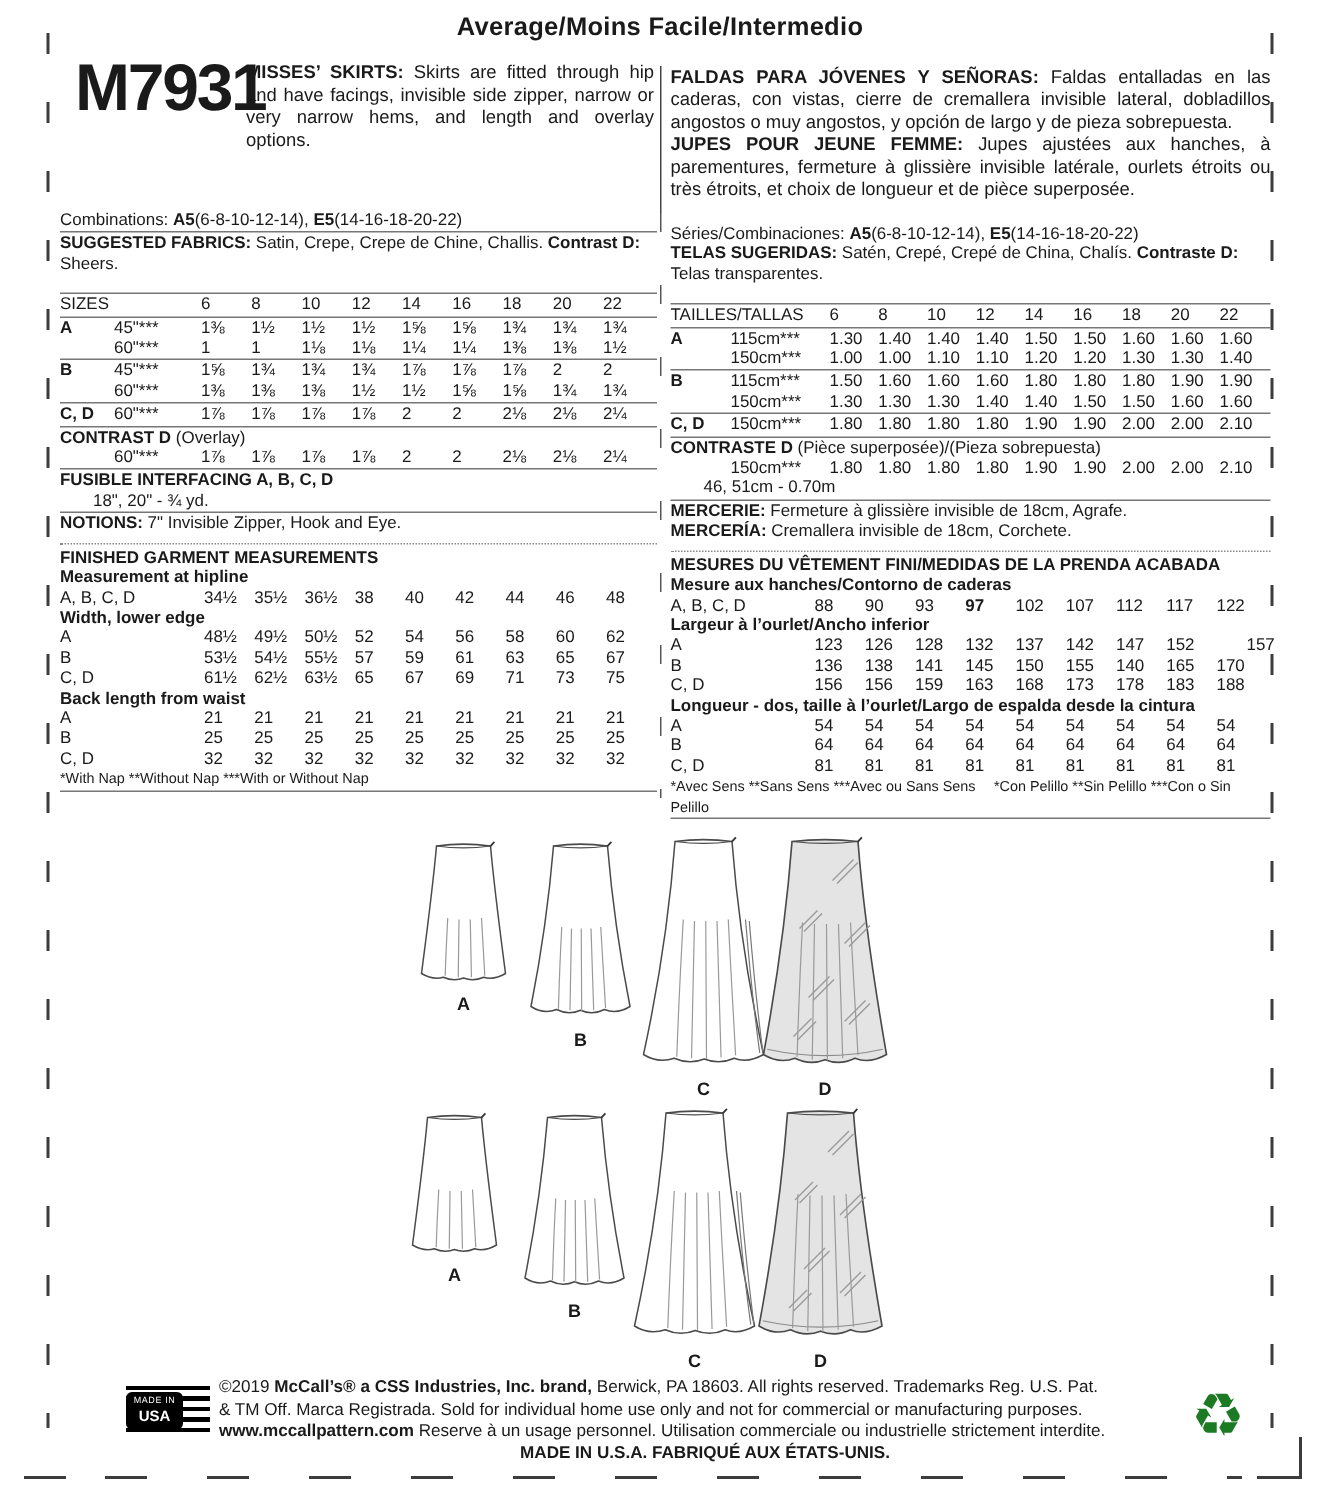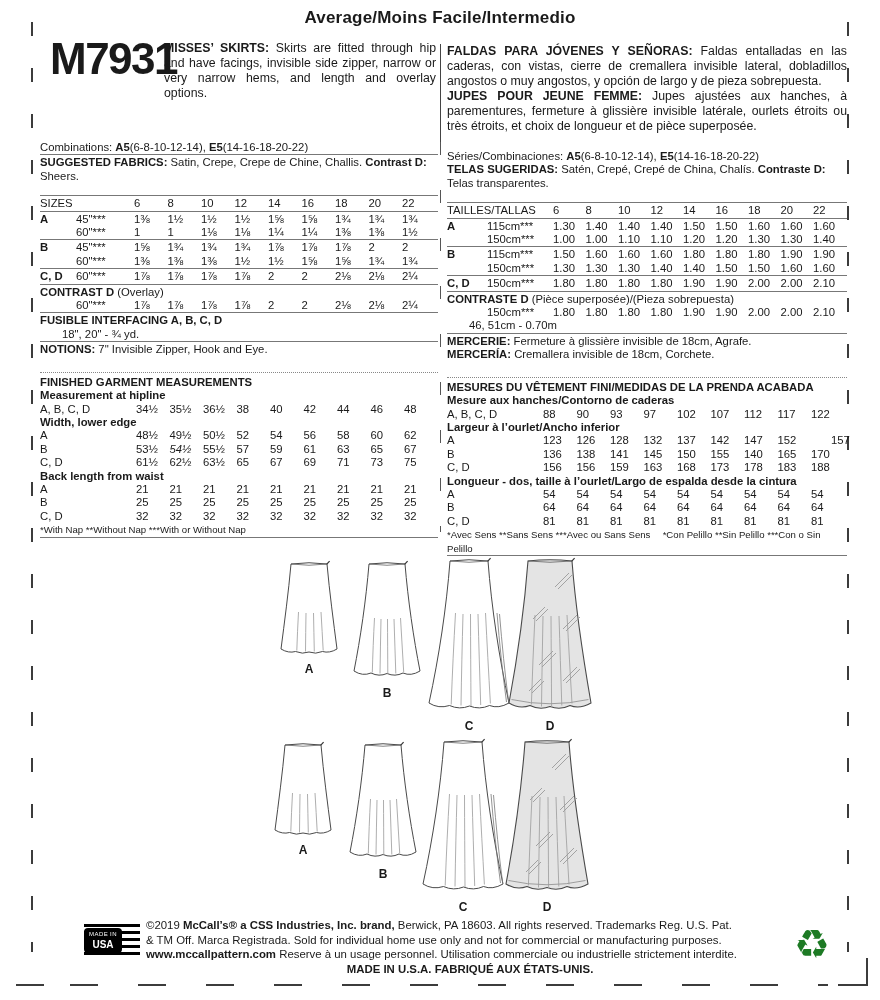--- a/index.html
+++ b/index.html
@@ -29,21 +29,21 @@
   .vdiv-dash{position:absolute;left:440px;top:142px;width:1px;height:390px;
     background:repeating-linear-gradient(to bottom,#555 0 13px,transparent 13px 48px);}
   
   .col{position:absolute;width:400px;font-size:11.3px;line-height:13.4px;}
   #col-left{left:40px;top:141px;width:398px;}
   #col-right{left:447px;top:150px;}
   .tr{display:flex;align-items:baseline;white-space:nowrap;}
   .tr.span{display:block;white-space:normal;}
   .td{flex:0 0 auto;white-space:nowrap;overflow:visible;}
   .rule{border-top:1px solid #777;padding-top:1px;}
-  .rule-dotted{border-top:1px dotted #888;padding-top:3px;margin-top:10px;}
+  .rule-dotted{border-top:1px dotted #888;padding-top:3px;margin-top:0;}
   .small{font-size:9.6px;}
   .indent{padding-left:22px;}
   .t-rule{border-top:1px solid #777;padding-top:1px;}
   .tgap{height:12px;}
   .tgap2{height:5px;}
   
   .fig{position:absolute;display:flex;flex-direction:column;align-items:center;}
   .fig-label{font-size:12px;font-weight:bold;margin-top:2px;}
   .skirt{overflow:visible;}
   
@@ -213,21 +213,21 @@
           <span class="td" style="width: 33.5px;">54</span>
           <span class="td" style="width: 33.5px;">56</span>
           <span class="td" style="width: 33.5px;">58</span>
           <span class="td" style="width: 33.5px;">60</span>
           <span class="td" style="width: 33.5px;">62</span>
         </div>
         <div class="tr">
           <span class="td" style="width: 96px;">B</span>
           <span class="td" style="width: 0px;"></span>
           <span class="td" style="width: 33.5px;">53½</span>
-          <span class="td" style="width: 33.5px; font-style: italic;">54½</span>
+          <span class="td" style="width: 33.5px;">54½</span>
           <span class="td" style="width: 33.5px;">55½</span>
           <span class="td" style="width: 33.5px;">57</span>
           <span class="td" style="width: 33.5px;">59</span>
           <span class="td" style="width: 33.5px;">61</span>
           <span class="td" style="width: 33.5px;">63</span>
           <span class="td" style="width: 33.5px;">65</span>
           <span class="td" style="width: 33.5px;">67</span>
         </div>
         <div class="tr">
           <span class="td" style="width: 96px;">C, D</span>
@@ -393,21 +393,21 @@
     <div class="tgap2"></div>
     <div>
         <div class="tr span rule-dotted"><span class="b">MESURES DU VÊTEMENT FINI/MEDIDAS DE LA PRENDA ACABADA</span></div>
         <div class="tr span"><span class="b">Mesure aux hanches/Contorno de caderas</span></div>
         <div class="tr">
           <span class="td" style="width: 96px;">A, B, C, D</span>
           <span class="td" style="width: 0px;"></span>
           <span class="td" style="width: 33.5px;">88</span>
           <span class="td" style="width: 33.5px;">90</span>
           <span class="td" style="width: 33.5px;">93</span>
-          <span class="td" style="width: 33.5px;">97</span>
+          <span class="td" style="width: 33.5px; font-weight: bold;">97</span>
           <span class="td" style="width: 33.5px;">102</span>
           <span class="td" style="width: 33.5px;">107</span>
           <span class="td" style="width: 33.5px;">112</span>
           <span class="td" style="width: 33.5px;">117</span>
           <span class="td" style="width: 33.5px;">122</span>
         </div>
         <div class="tr span"><span class="b">Largeur à l’ourlet/Ancho inferior</span></div>
         <div class="tr">
           <span class="td" style="width: 96px;">A</span>
           <span class="td" style="width: 0px;"></span>

